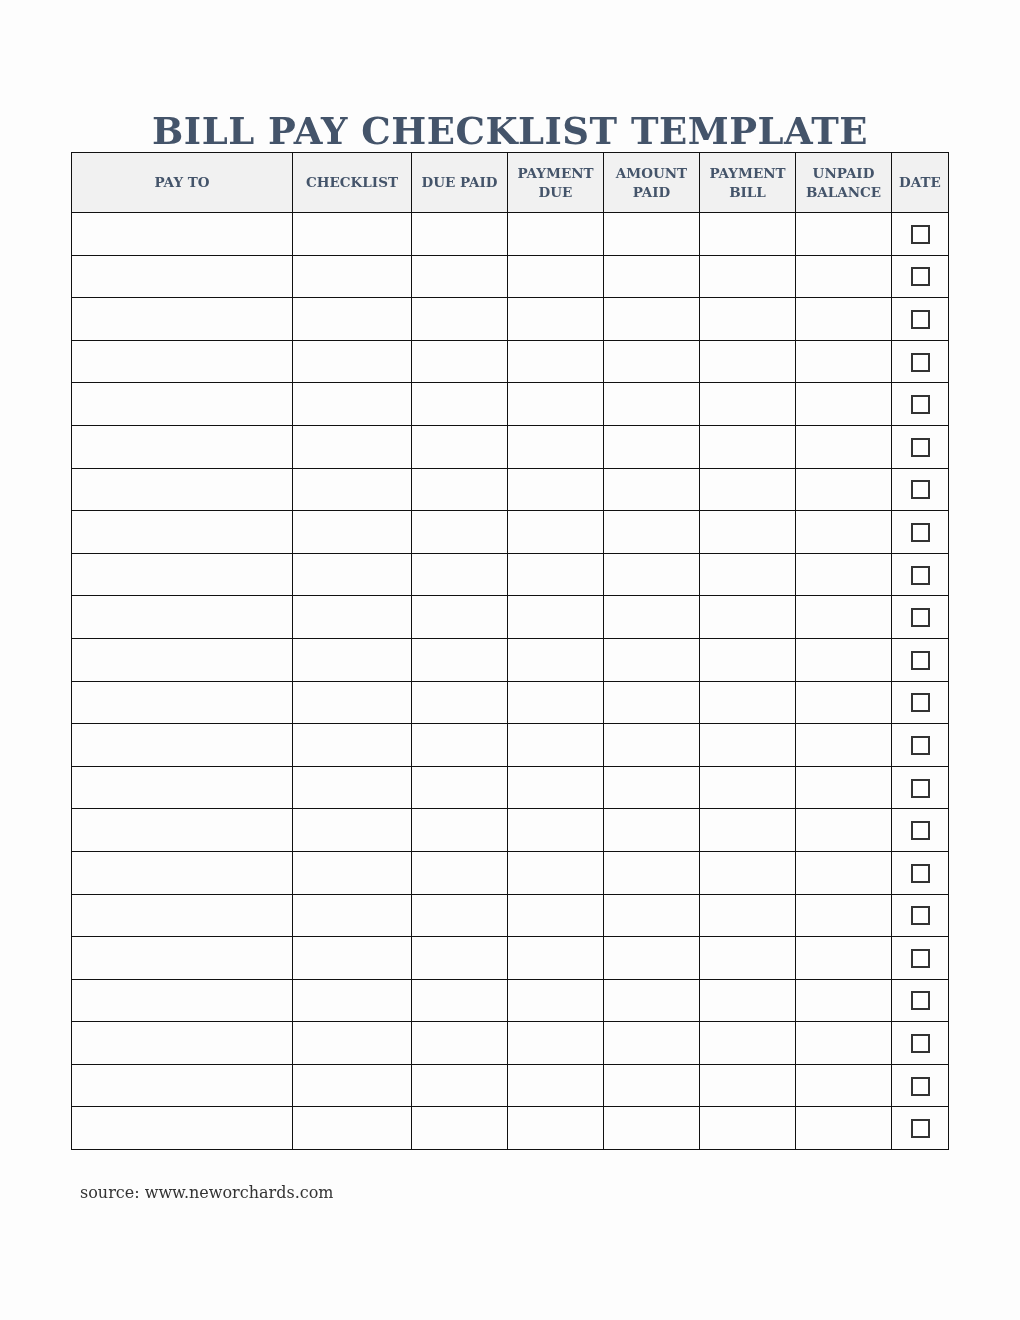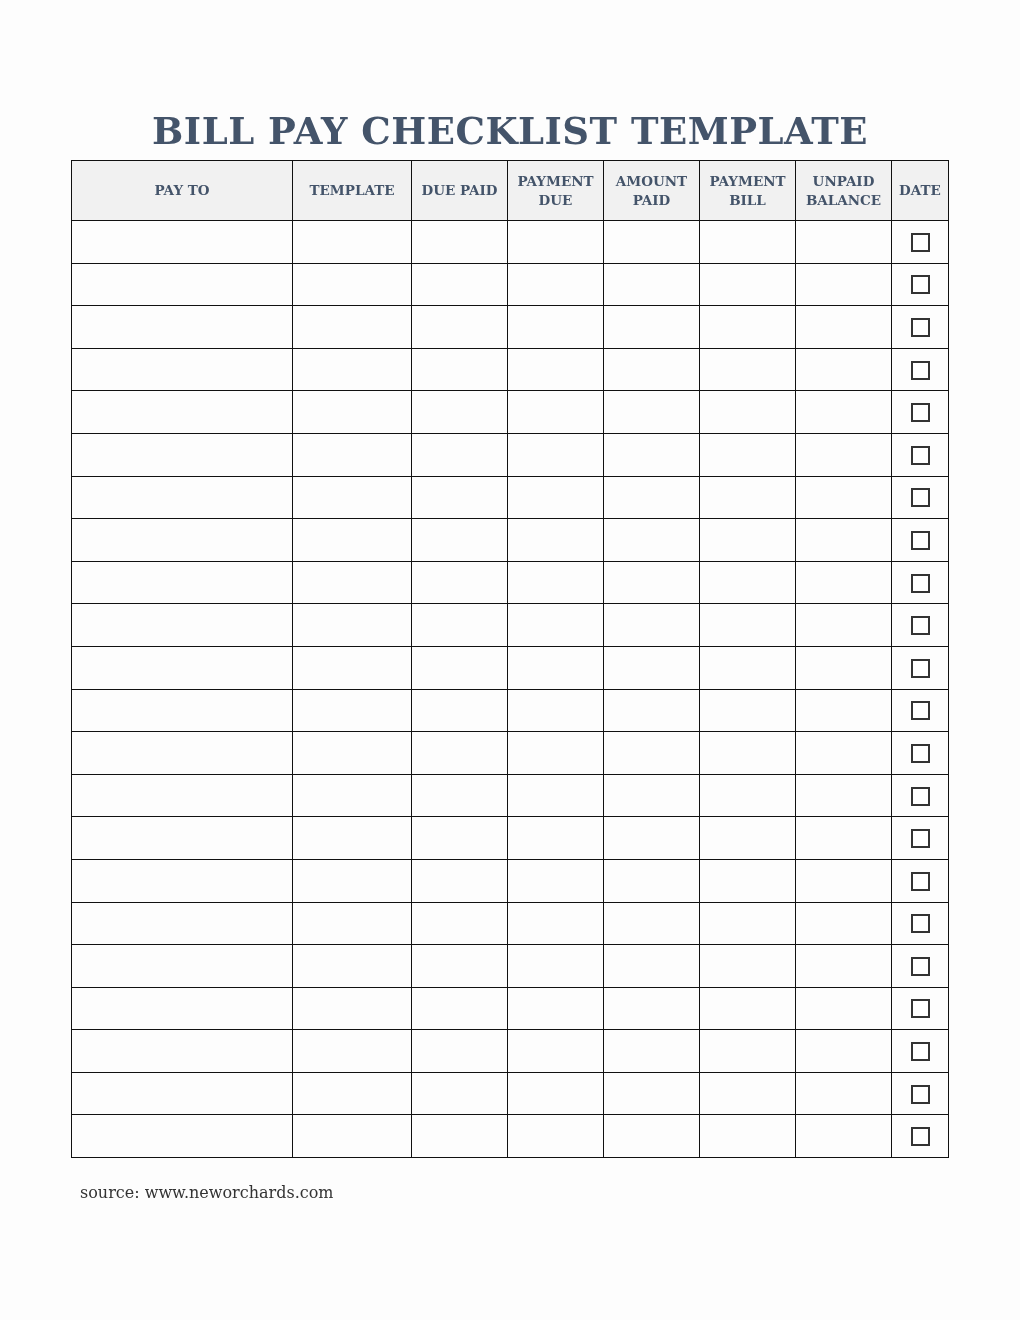--- a/index.html
+++ b/index.html
@@ -16,21 +16,21 @@
     text-align: center;
     font-family: "DejaVu Serif", serif;
     font-weight: bold;
     font-size: 37px;
     letter-spacing: 0.5px;
     color: #44546a;
     line-height: 50px;
   }
   table.checklist {
     position: absolute;
-    left: 71px; top: 160px;
+    left: 71px; top: 152px;
     width: 878px;
     border-collapse: collapse;
     table-layout: fixed;
   }
   table.checklist th, table.checklist td {
     border: 1.5px solid #111;
     padding: 0;
   }
   table.checklist th {
     background: #f1f1f1;
@@ -76,21 +76,21 @@
       <col style="width: 96px;">
       <col style="width: 96px;">
       <col style="width: 96px;">
       <col style="width: 96px;">
       <col style="width: 96px;">
       <col style="width: 57px;">
     </colgroup>
   <thead>
     <tr id="header-row">
         <th>PAY TO</th>
-        <th>TEMPLATE</th>
+        <th>CHECKLIST</th>
         <th>DUE PAID</th>
         <th>PAYMENT DUE</th>
         <th>AMOUNT PAID</th>
         <th>PAYMENT BILL</th>
         <th>UNPAID BALANCE</th>
         <th>DATE</th>
       </tr>
   </thead>
   <tbody id="table-body">
       <tr>

